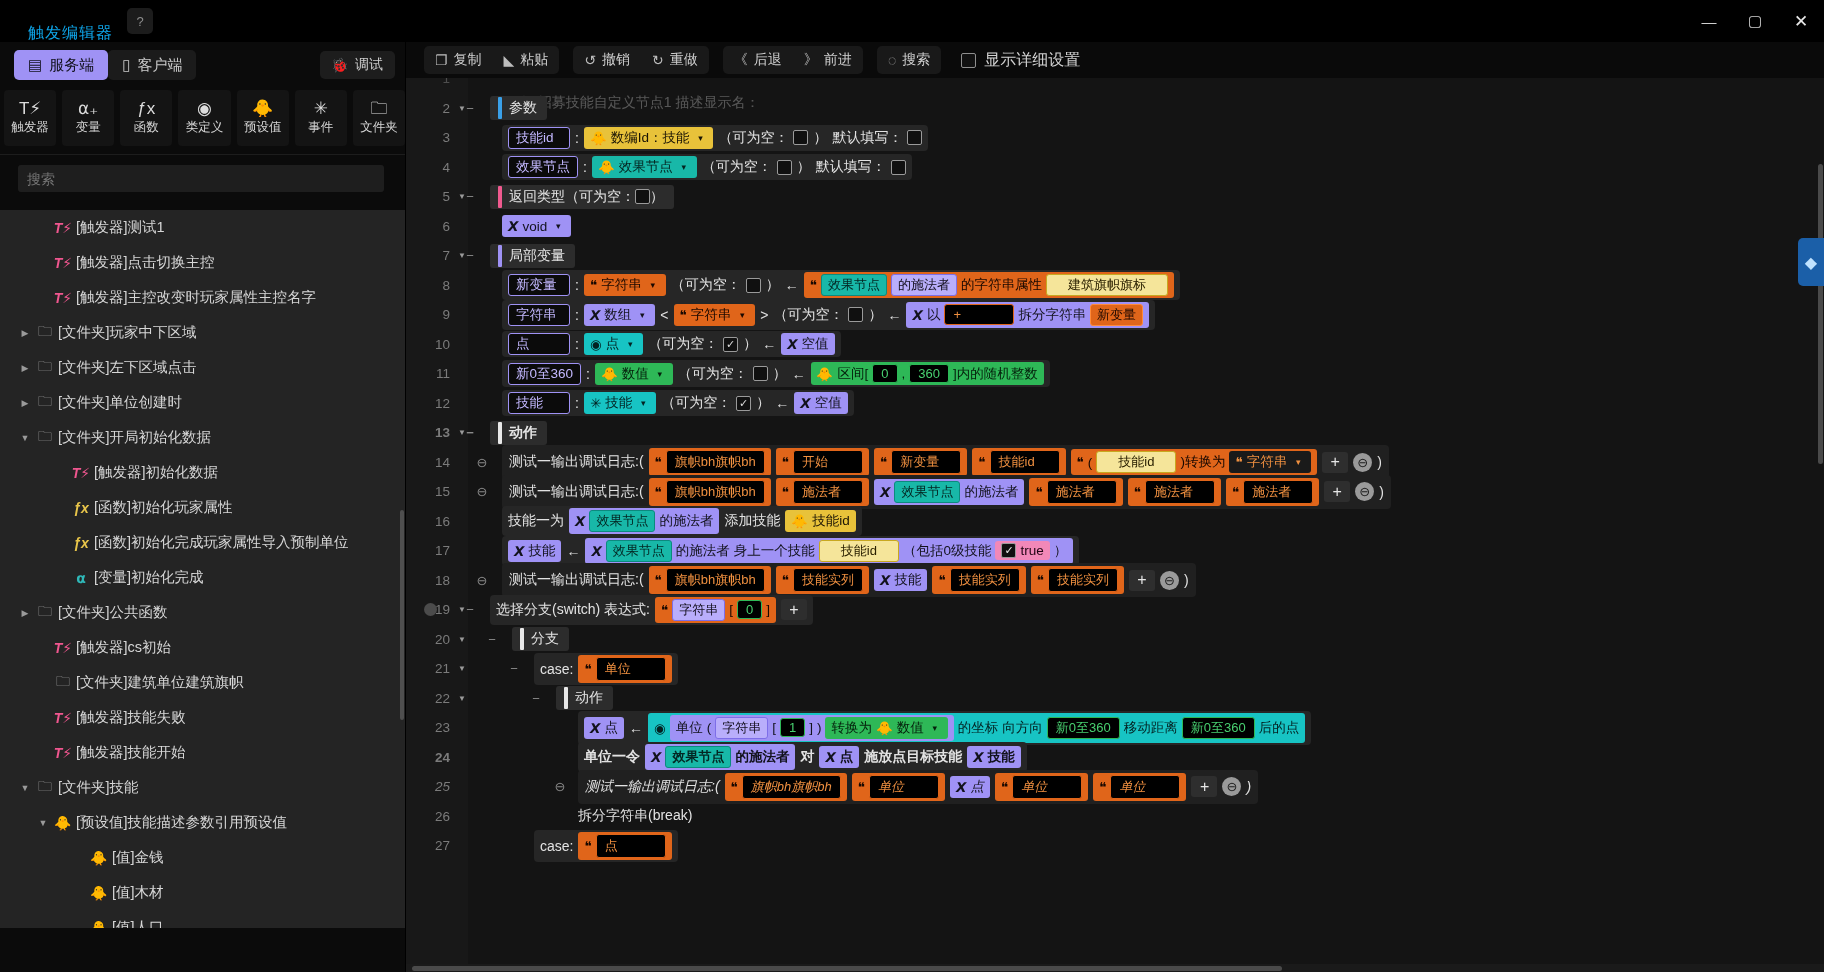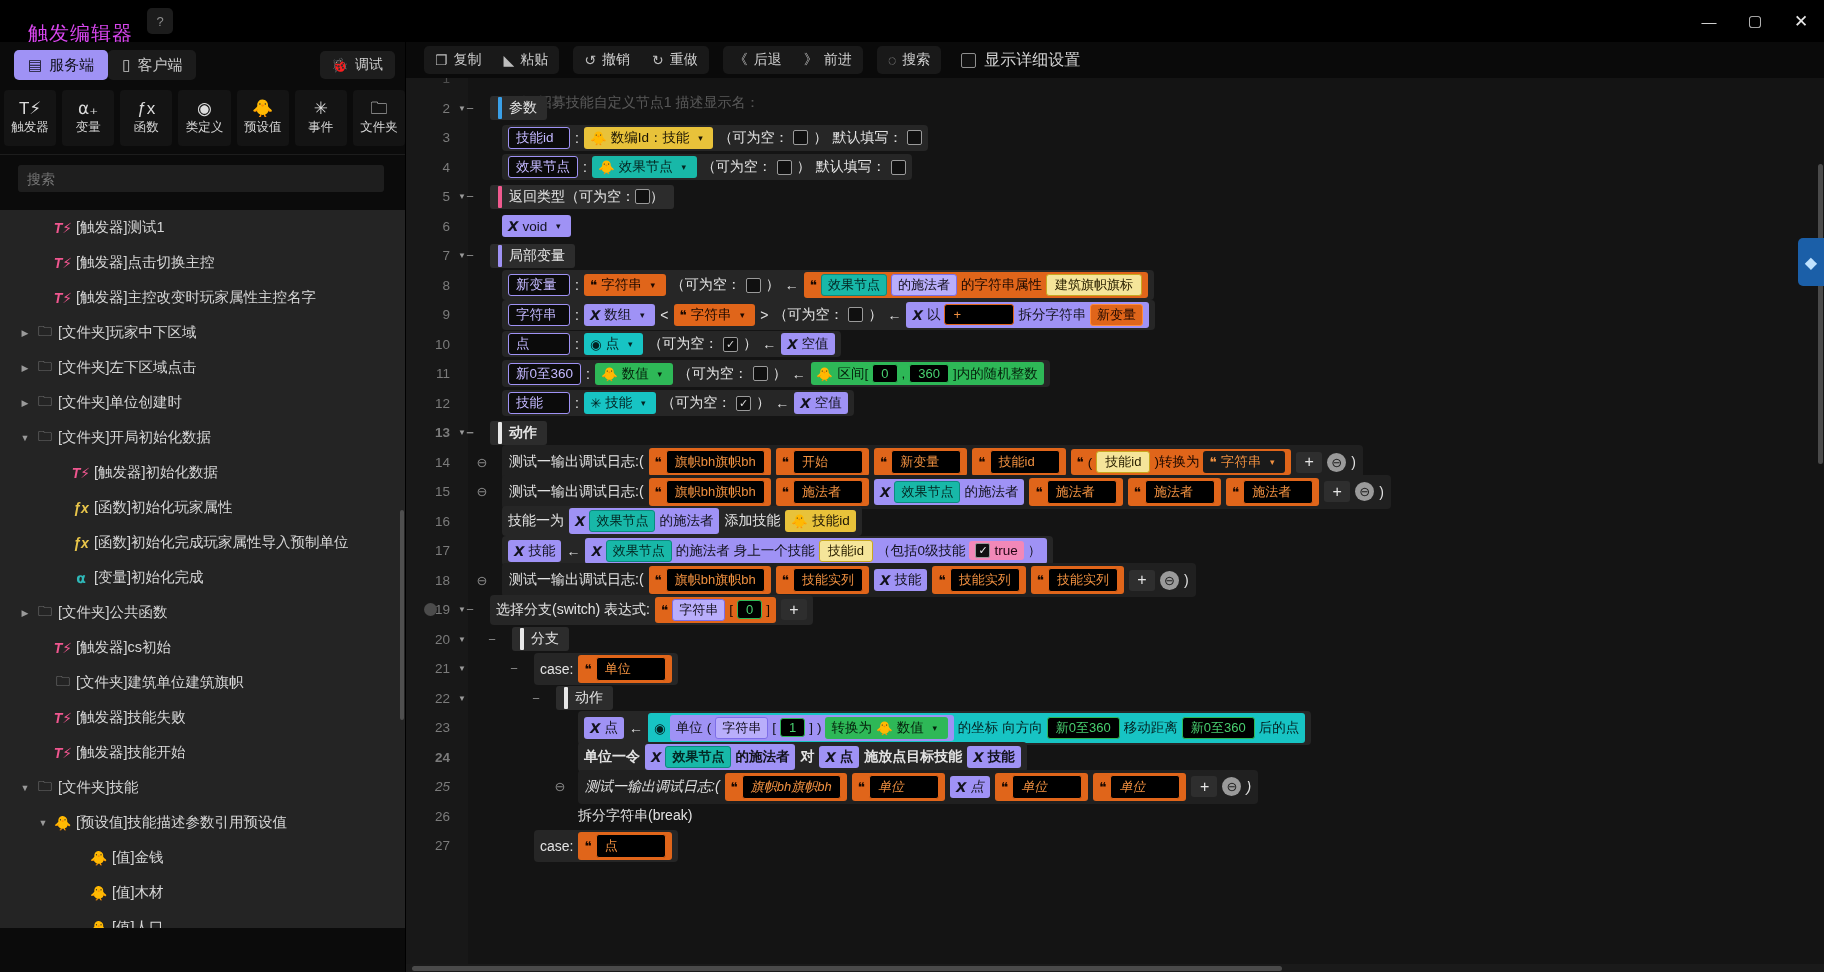--- a/index.html
+++ b/index.html
@@ -7,21 +7,21 @@
     width: 1824px; height: 972px;
     background: #000;
     font-family: "Liberation Sans", "DejaVu Sans", sans-serif;
     overflow: hidden;
     color: #d8d8d8;
   }
   .app { position: relative; width: 1824px; height: 972px; background:#050505; }
 
   
   .titlebar { height: 42px; display:flex; align-items:center; padding-left:28px; background:#000; }
-  .titlebar .t { font-size:20px; color:#d946ef; letter-spacing:1px;margin-top:24px; }
+  .titlebar .t { font-size:16px; color:#0ea5e9; letter-spacing:1px;margin-top:24px; }
   .help-btn { width:26px; height:26px; margin-left:14px; border-radius:5px; background:#1c1c1c;
               display:flex; align-items:center; justify-content:center; color:#8c8c8c; font-size:13px; }
   .winbtns { position:absolute; right:0; top:0; height:42px; display:flex; align-items:center; }
   .winbtn { width:46px; height:42px; display:flex; align-items:center; justify-content:center;
             color:#cfcfcf; font-size:15px; }
   .winbtn.close { color:#e8e8e8; font-size:17px; }
 
   
   .left { position:absolute; left:0; top:42px; width:406px; height:930px; background:#0b0b0b;
           border-right:1px solid #000; }
@@ -109,21 +109,21 @@
 
   .ckb { display:inline-flex; align-items:center; justify-content:center; width:15px; height:15px;
          border:1.5px solid #9a9a9a; border-radius:2px; background:#101010; font-size:11px; color:#ddd; }
   .ckb.on { color:#eee; }
 
   .slotdark { background:#000; border:1.5px solid #e0651a; border-radius:3px; color:#f09040;
               font-size:13px; padding:2px 8px; min-width:70px; display:inline-block; }
   .slotgrn { background:#000; border:1.5px solid #2eb857; border-radius:3px; color:#48d070;
              font-size:13px; padding:1px 8px; display:inline-block; }
   .slotyel { background:#f5e59a; border:1.5px solid #c8a820; border-radius:3px; color:#2a2000;
-             font-size:13px; padding:1px 8px; display:inline-block; }
+             font-size:13px; padding:1px 21px; display:inline-block; }
   .slotpur { background:#b9aefb; border:1.5px solid #7d6ee8; border-radius:3px; color:#14101e;
              font-size:13px; padding:1px 6px; display:inline-block; }
   .slotteal { background:#18b8a8; border:1.5px solid #0c8a7e; border-radius:3px; color:#032622;
               font-size:13px; padding:1px 6px; display:inline-block; }
   .slotor { background:#e0651a; border:1.5px solid #ff8a3a; border-radius:3px; color:#1c0800;
             font-size:13px; padding:1px 6px; display:inline-block; }
 
   .logcall { display:flex; align-items:center; gap:5px; background:#202020; border-radius:4px;
              padding:3px 7px; }
   .plus { display:inline-flex; align-items:center; justify-content:center; width:26px; height:21px;

